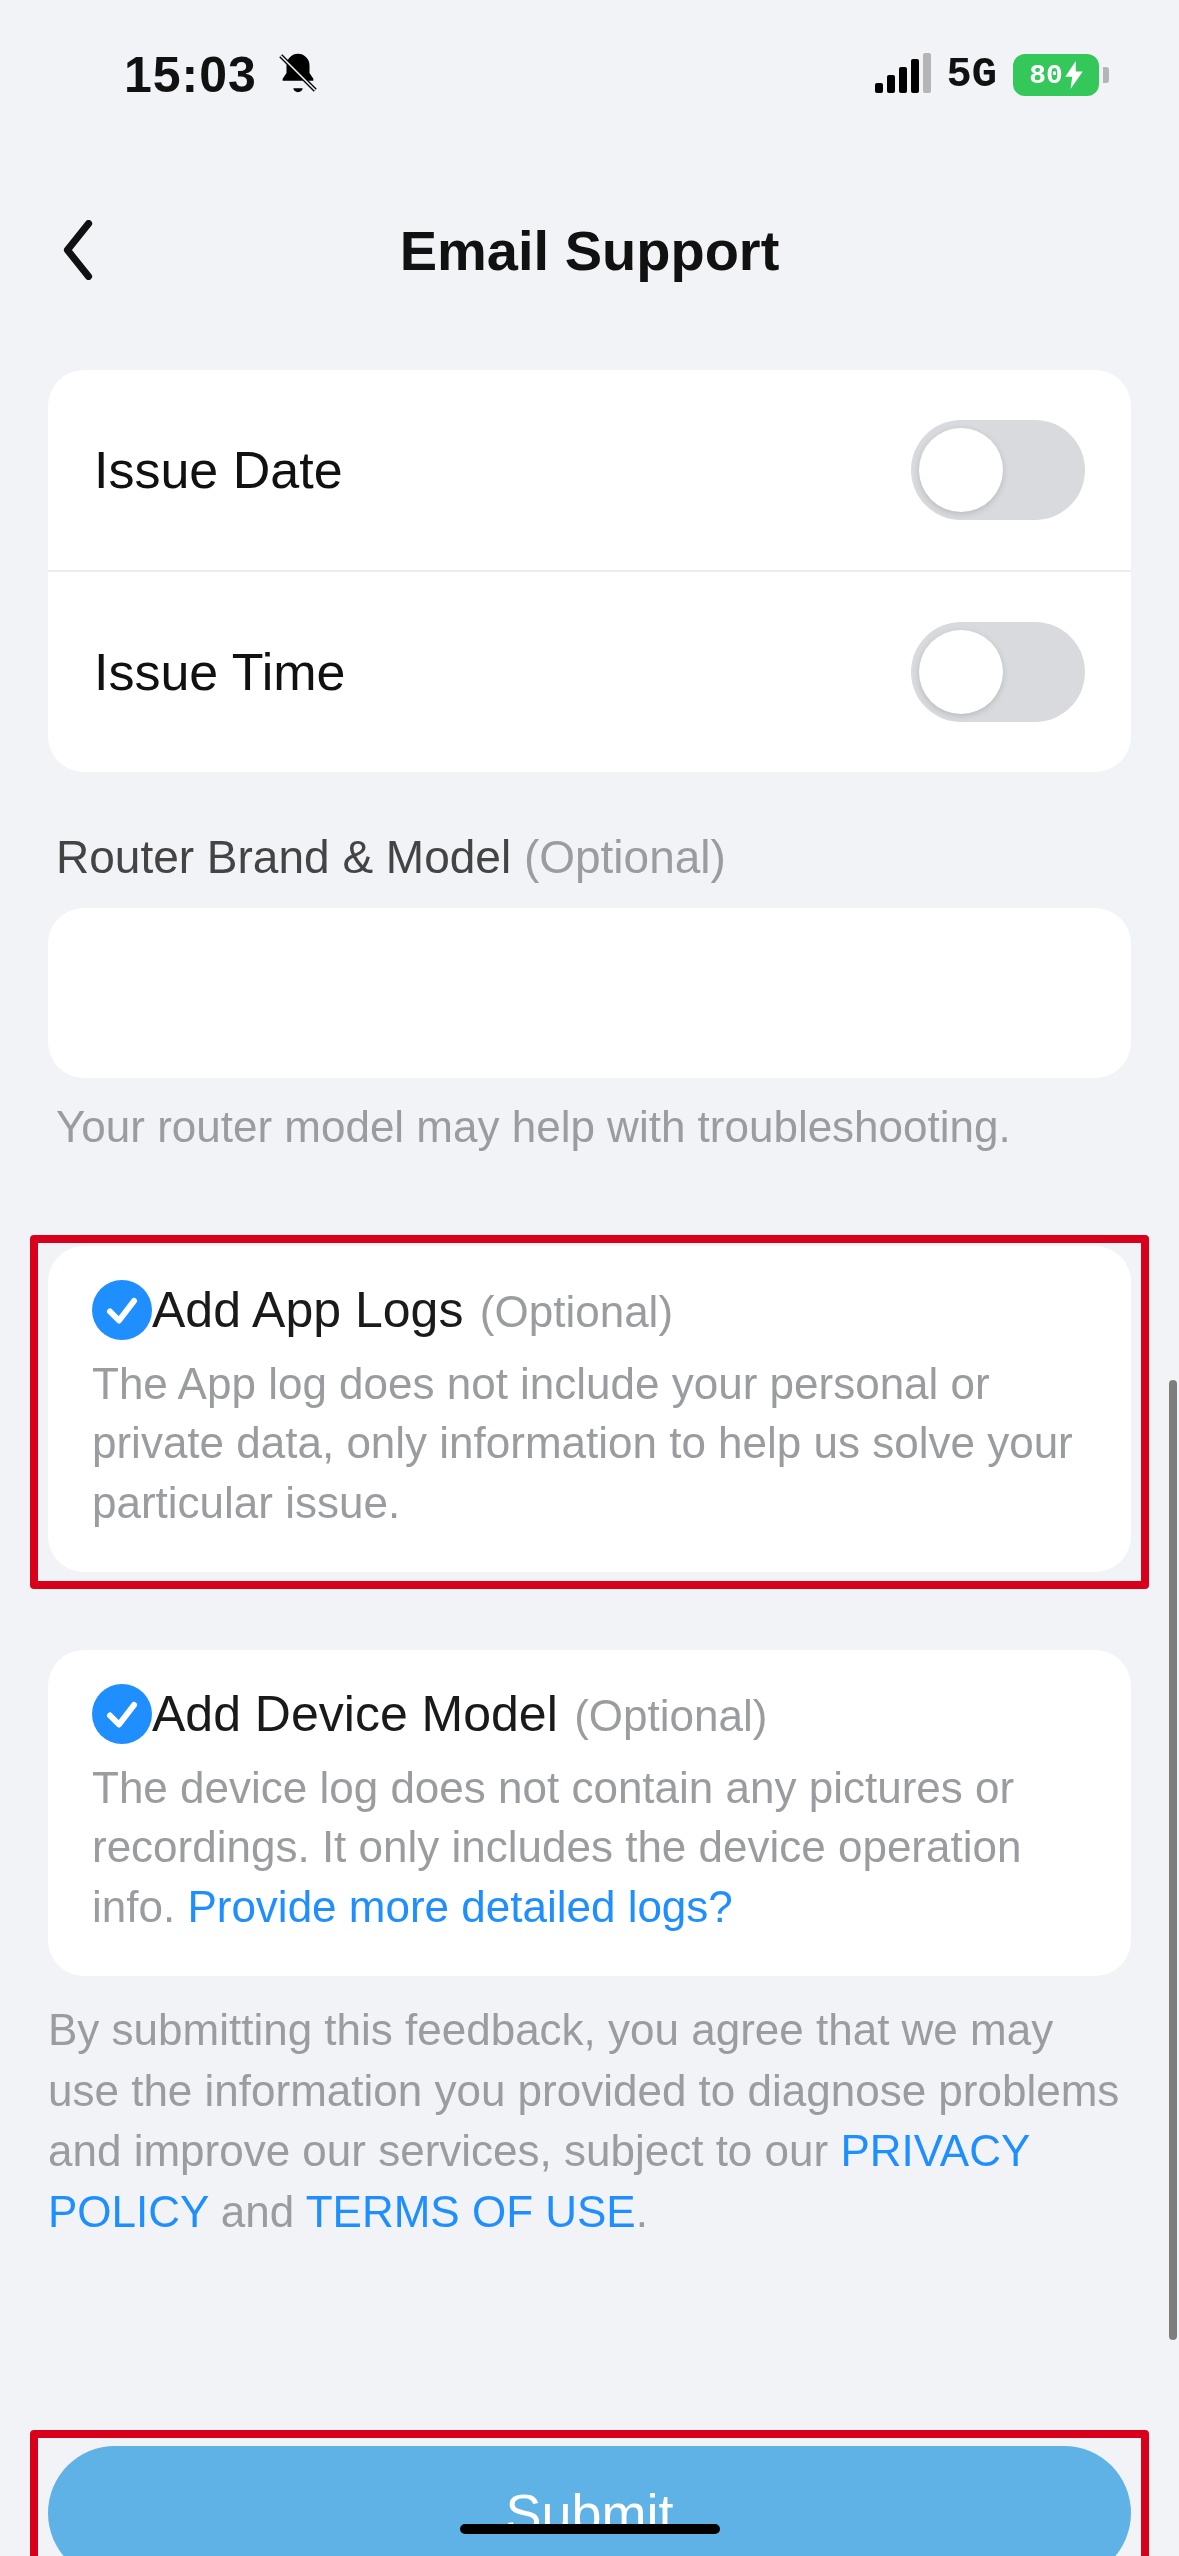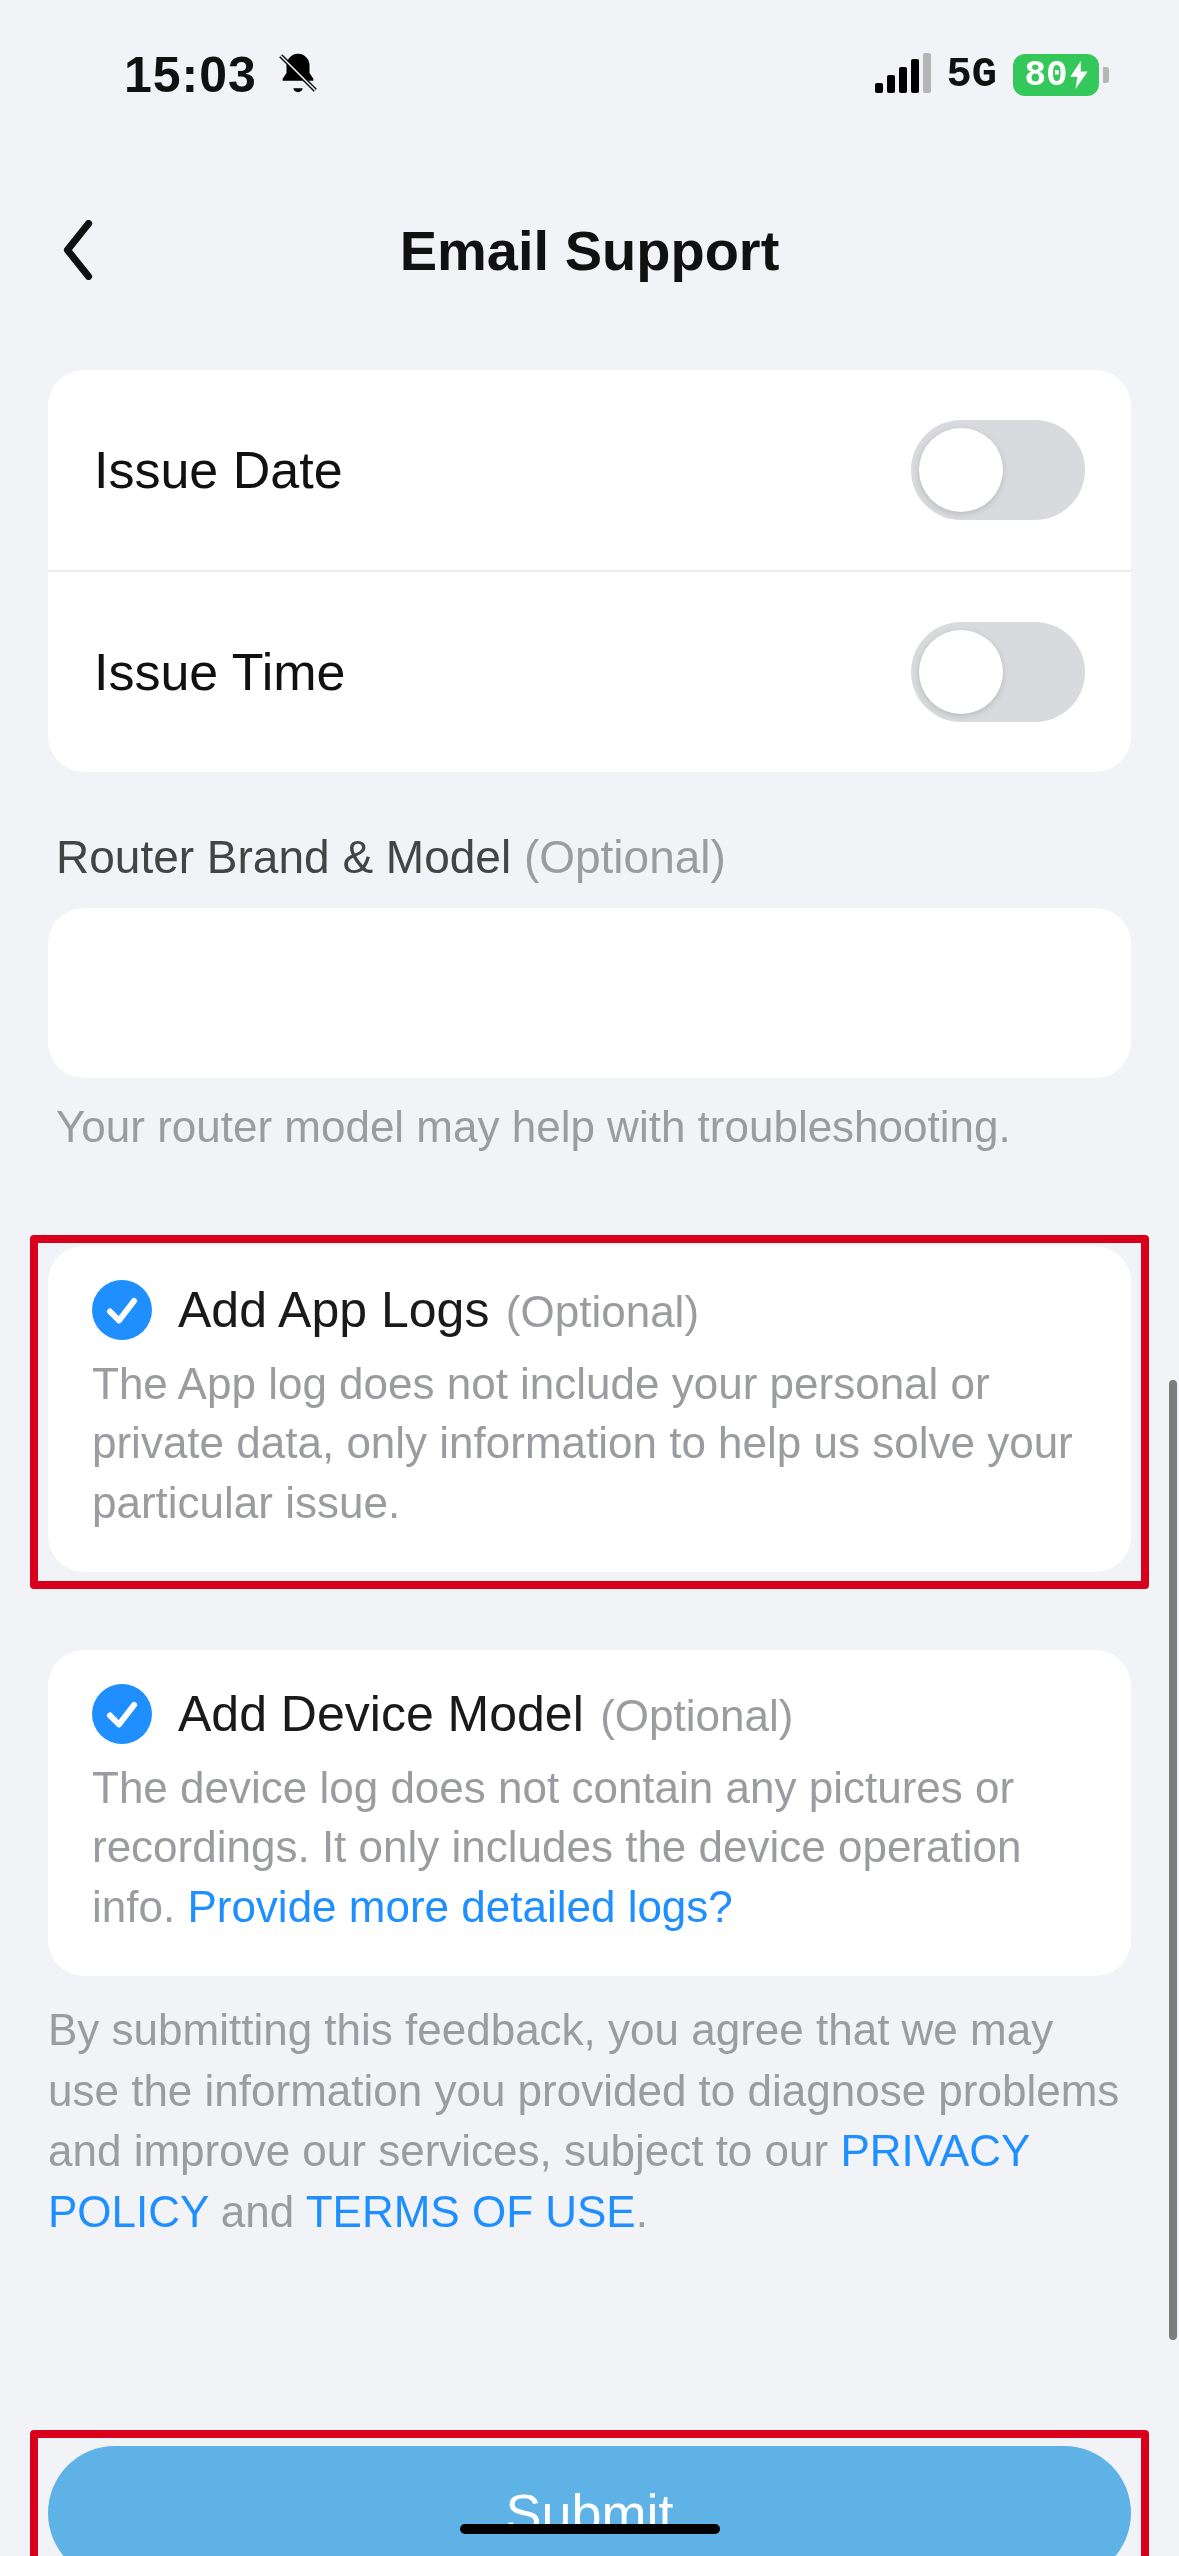--- a/index.html
+++ b/index.html
@@ -32,21 +32,21 @@
   .signal-bars span.dim{background:#b5b5b5;}
   .net-label { font-size: 42px; font-weight: 600; }
   .battery {
     display:flex; align-items:center; gap:4px;
   }
   .battery-body {
     width: 86px; height: 42px; border-radius: 12px;
     background: #34c759;
     position: relative;
     display:flex; align-items:center; justify-content:center;
-    color:#fff; font-size:36px; font-weight:700;
+    color:#fff; font-size:28px; font-weight:700;
   }
   .battery-cap {
     width: 6px; height: 16px; border-radius: 0 3px 3px 0;
     background:#b5b5b5;
   }
 
   
   .nav-bar {
     position: absolute; top: 180px; left: 0; right: 0;
     height: 140px;
@@ -89,21 +89,21 @@
   .sect-label .opt { color:#9a9ca0; }
   .input-box {
     margin: 0 48px; height: 170px;
     background:#fff; border:none; border-radius:36px;
     font-size:44px; padding: 0 40px; width: calc(100% - 96px);
   }
   .sect-help { font-size:44px; color:#9a9ca0; padding: 24px 56px 0; }
 
   
   .card-logs { padding: 34px 44px 40px; }
-  .check-row { display:flex; align-items:center; gap: 26px; margin-bottom: 14px; }
+  .check-row { display:flex; align-items:center; margin-bottom: 14px; }
   .checkmark {
     width: 60px; height: 60px; border-radius:50%;
     background:#1f8fff; display:flex; align-items:center; justify-content:center;
     flex-shrink:0;
   }
   .check-label { font-size: 50px; font-weight: 500; color:#1a1a1a; }
   .check-opt { font-size: 44px; color:#9a9ca0; margin-left: 12px; }
   .card-desc { font-size: 44px; color:#9a9ca0; line-height:1.35; }
   .card-desc .link { color:#1f8fff; }
 

